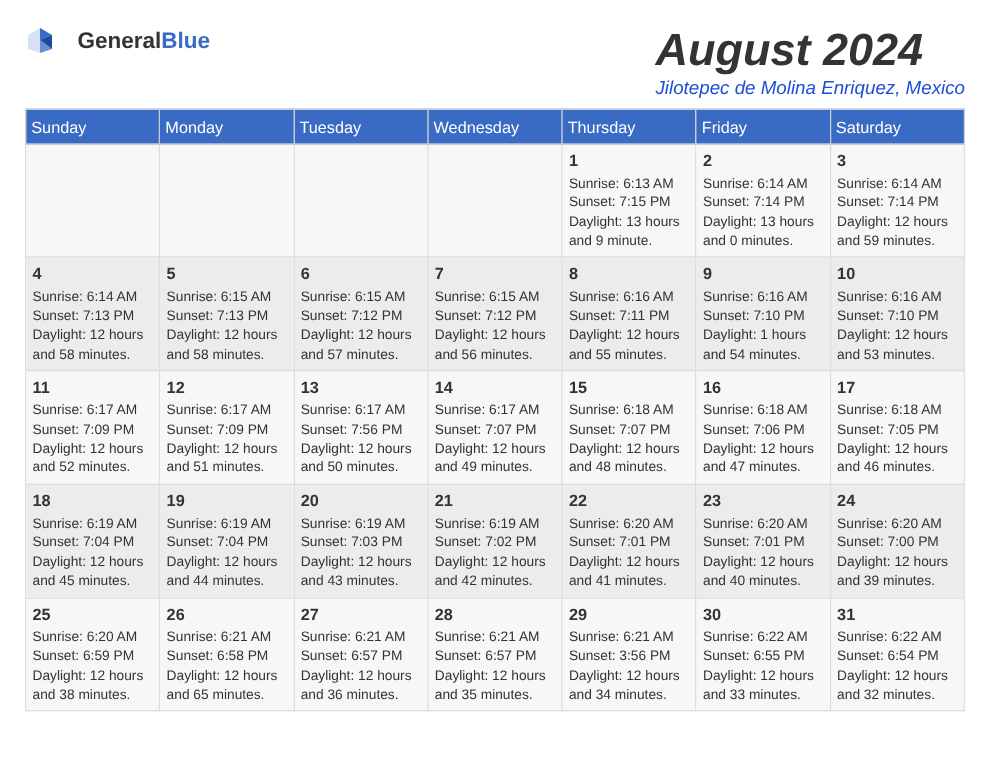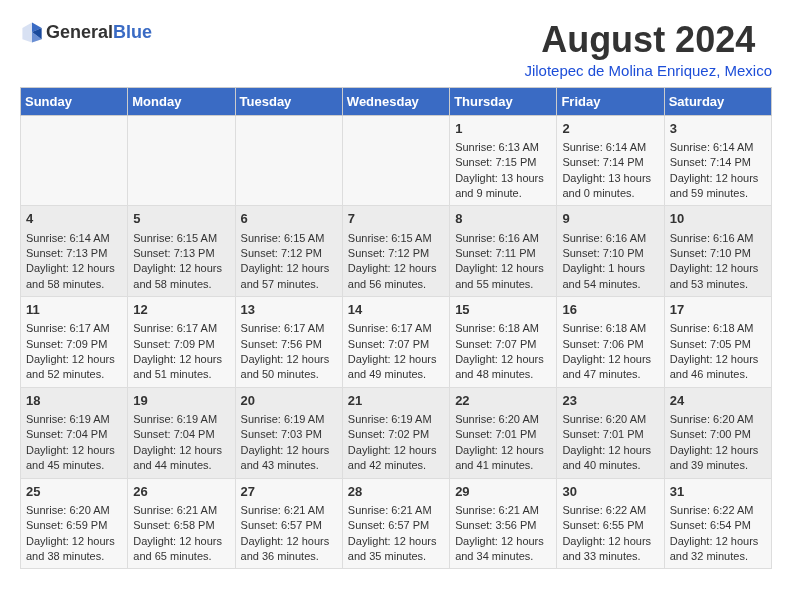--- a/index.html
+++ b/index.html
@@ -12,28 +12,29 @@
     }
     .header {
       display: flex;
       justify-content: space-between;
       align-items: flex-start;
       margin-bottom: 8px;
     }
     .logo {
       display: flex;
       align-items: center;
-      gap: 2px;
+      gap: 18px;
     }
     .logo-icon {
       width: 24px;
       height: 24px;
     }
     .title-block {
-      text-align: center;
+      text-align: left;
+      font-style: italic;
     }
     .month-year {
       font-size: 36px;
       font-weight: bold;
       color: #333;
       line-height: 1.1;
     }
     .location {
       font-size: 15px;
       color: #1d4ed8;
@@ -41,21 +42,21 @@
     }
     table {
       width: 100%;
       border-collapse: collapse;
       table-layout: fixed;
     }
     thead tr th {
       background-color: #3a6bc4;
       color: #fff;
       font-size: 13px;
-      font-weight: bold;
+      font-weight: normal;
       padding: 6px 4px;
       text-align: left;
       border: 1px solid #ccc;
     }
     tbody tr td {
       vertical-align: top;
       font-size: 11px;
       color: #333;
       padding: 4px 5px;
       border: 1px solid #ddd;

